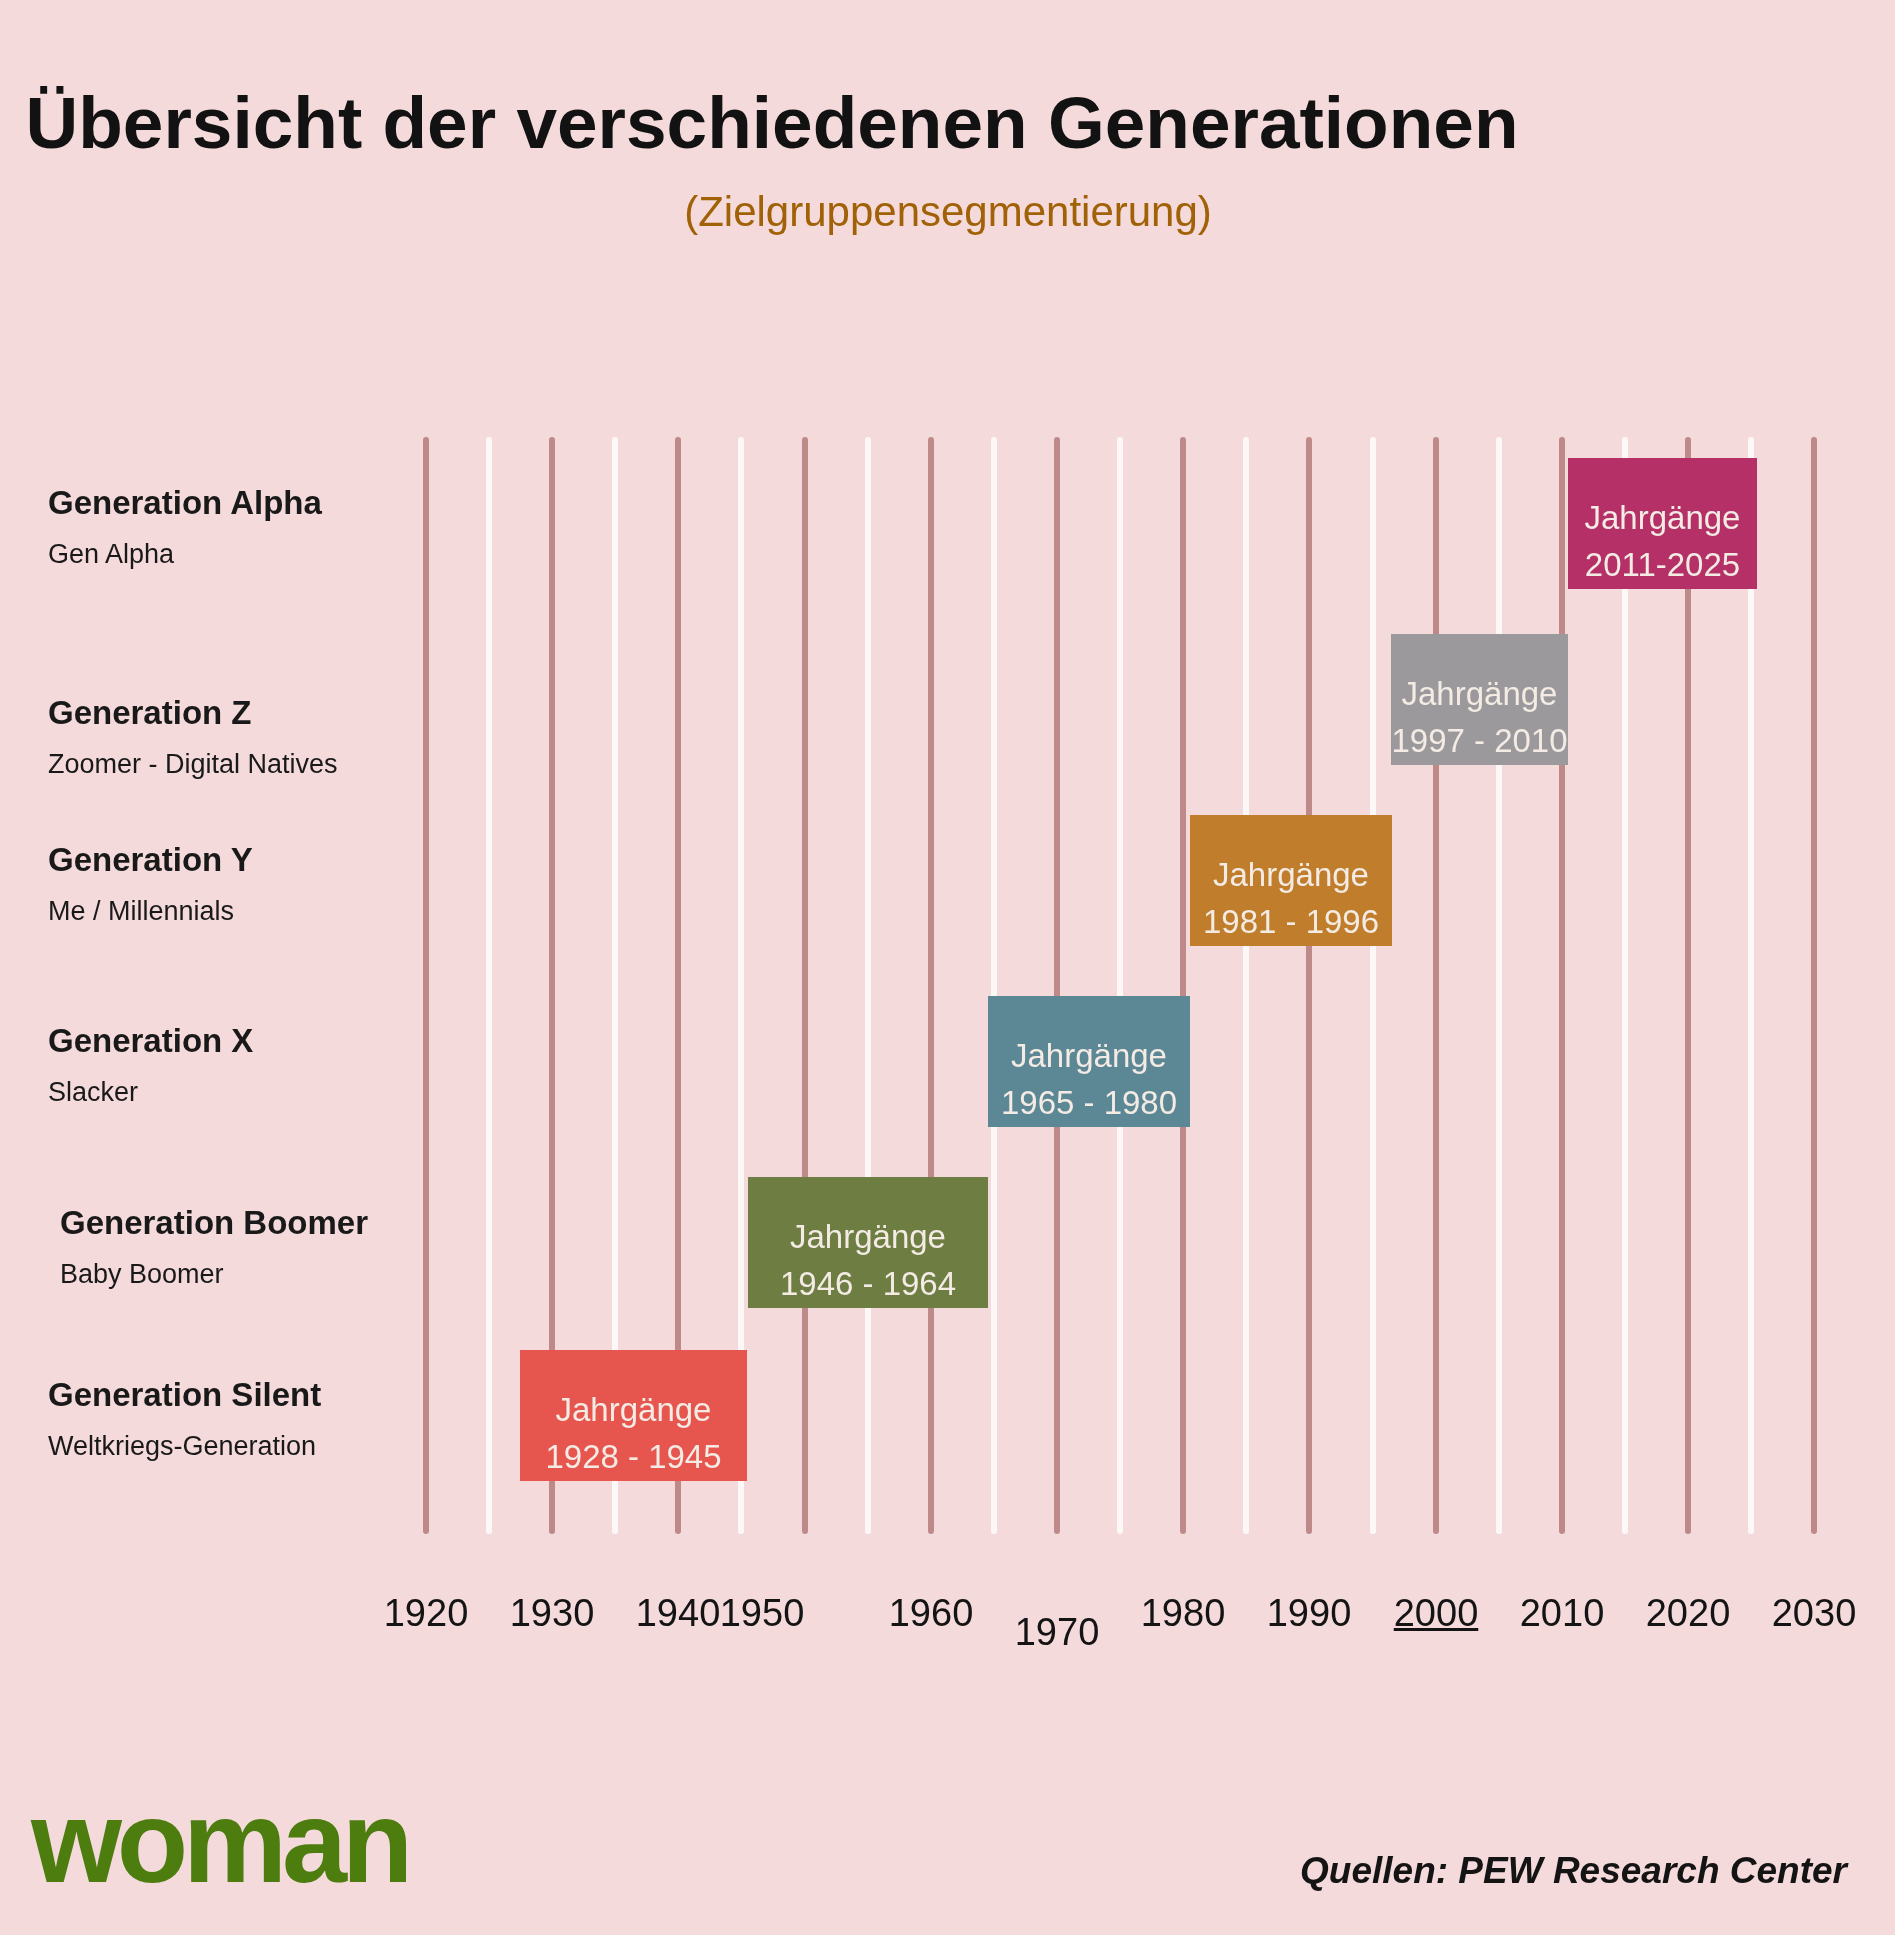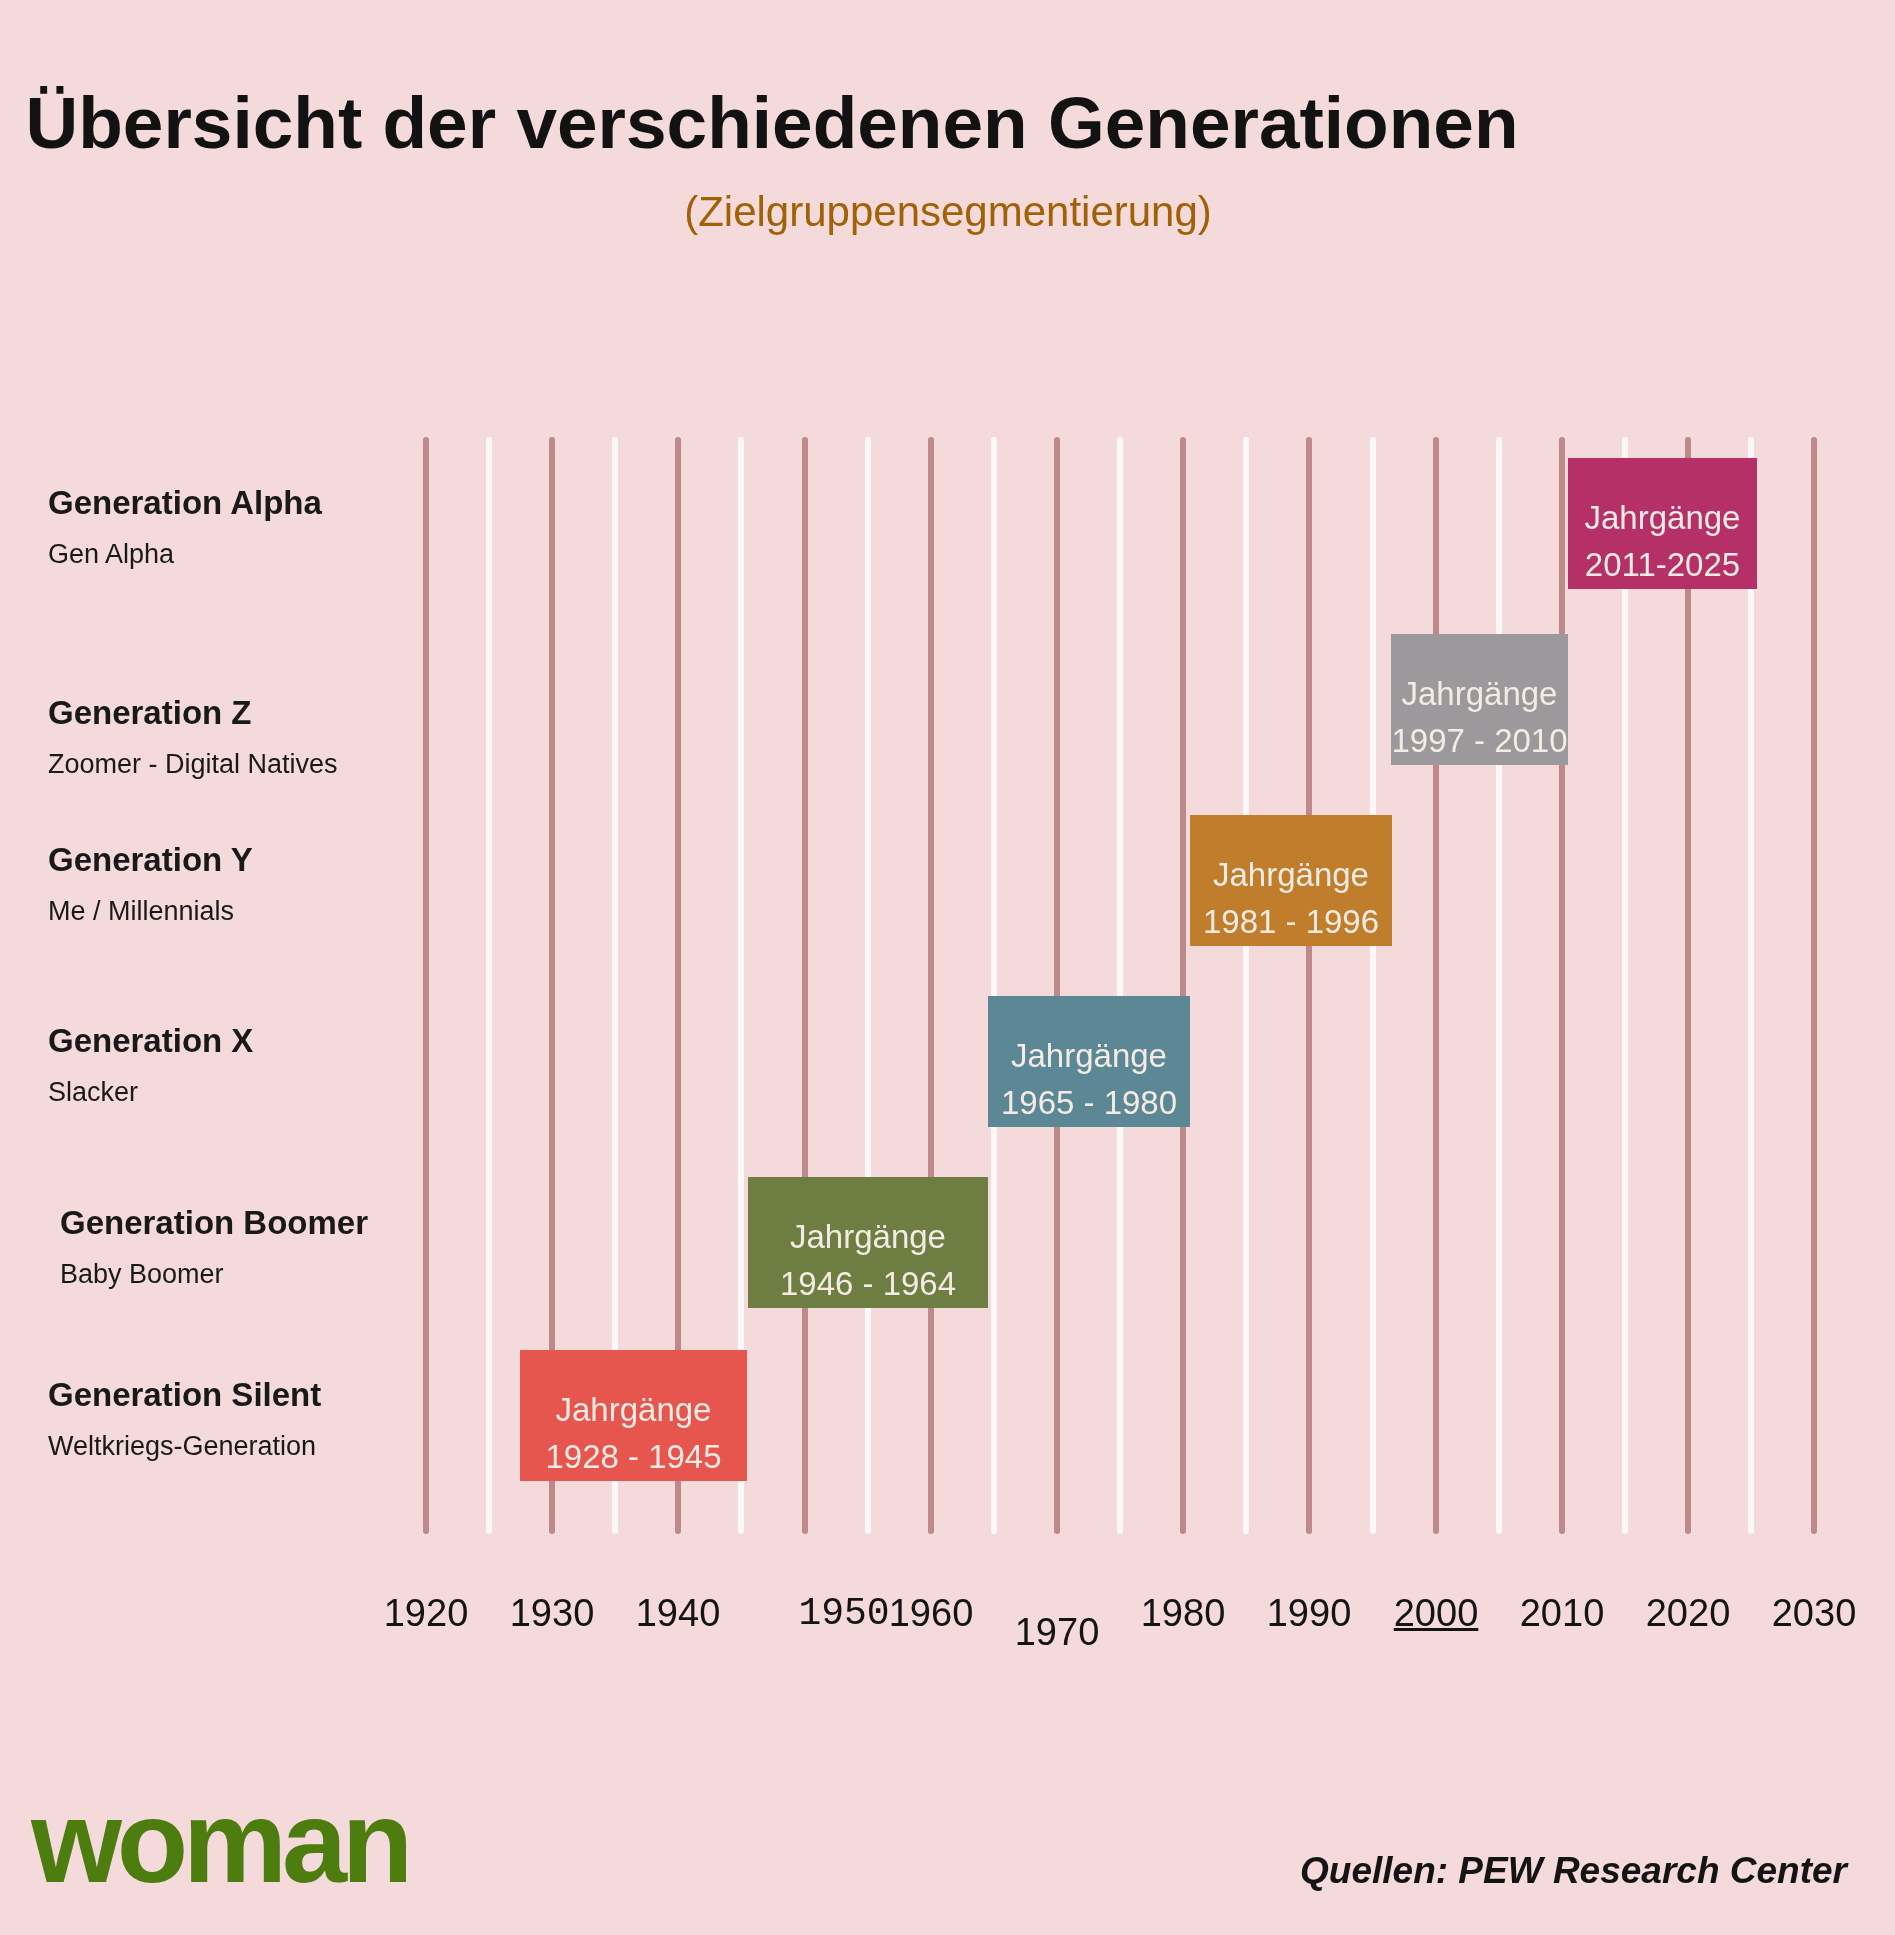--- a/index.html
+++ b/index.html
@@ -135,21 +135,21 @@
         <span>Jahrgänge</span>
         <span>1928 - 1945</span>
       </div>
       <div class="row-label" style="top: 1375px;">
         <div class="gen-name">Generation Silent</div>
         <div class="gen-sub">Weltkriegs-Generation</div>
       </div>
       <div class="axis-tick" style="left: 426px;">1920</div>
       <div class="axis-tick" style="left: 552px;">1930</div>
       <div class="axis-tick" style="left: 678px;">1940</div>
-      <div class="axis-tick" style="left: 844px; font-family: Liberation Mono, monospace;">1950</div>
+      <div class="axis-tick" style="left: 762px;">1950</div>
       <div class="axis-tick" style="left: 931px;">1960</div>
       <div class="axis-tick" style="left: 1057px; margin-top: 19px;">1970</div>
       <div class="axis-tick" style="left: 1183px;">1980</div>
       <div class="axis-tick" style="left: 1309px;">1990</div>
       <div class="axis-tick" style="left: 1436px; text-decoration: underline;">2000</div>
       <div class="axis-tick" style="left: 1562px;">2010</div>
       <div class="axis-tick" style="left: 1688px;">2020</div>
       <div class="axis-tick" style="left: 1814px;">2030</div>
     </div>
   <div class="logo">woman</div>

